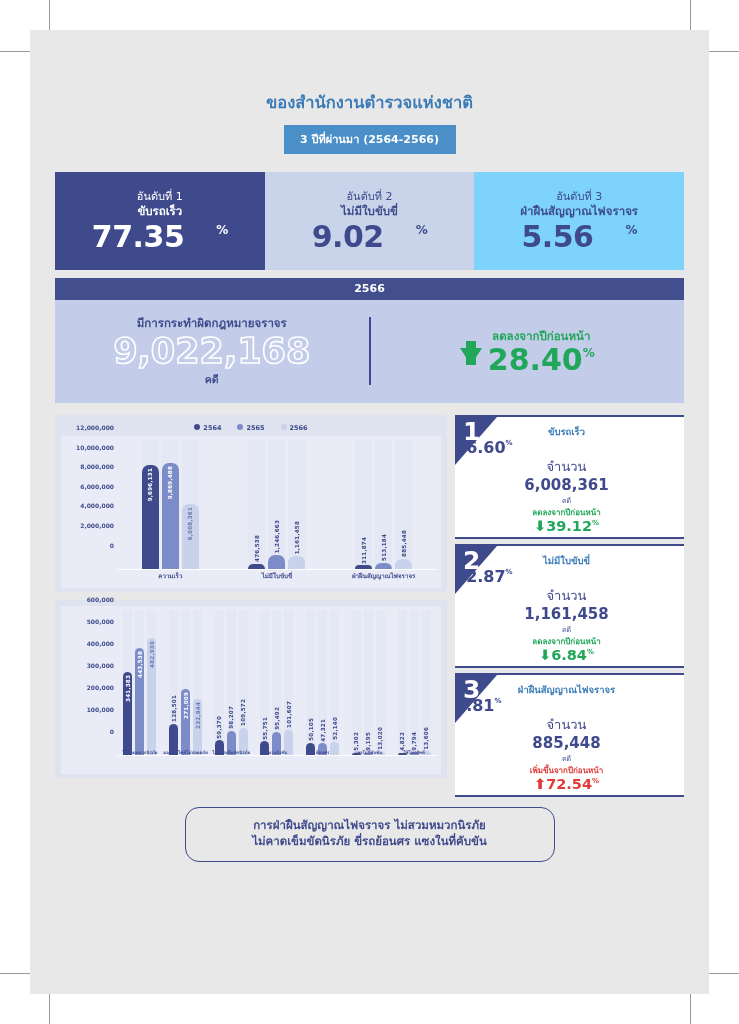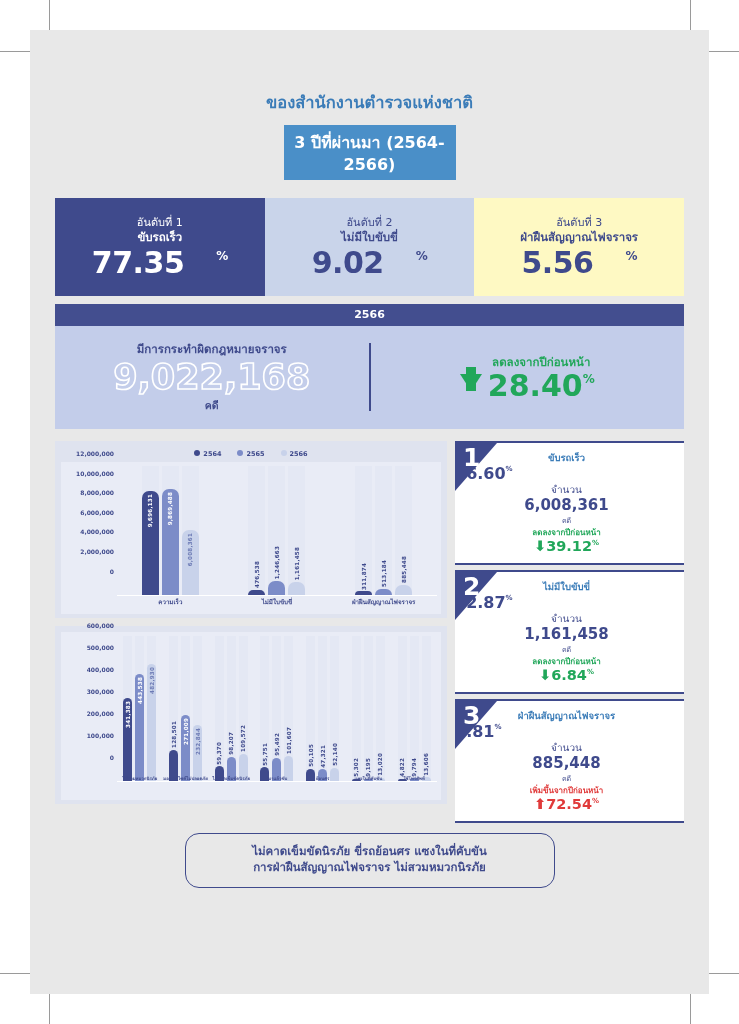--- a/index.html
+++ b/index.html
@@ -31,21 +31,21 @@
     font-weight:bold;
     font-size:16.5px;
     line-height:1.38;
     padding-top:62px;
   }
   .subtitle-pill {
     margin:10px auto 12px;
     width:172px;
     background:#4a8fc8;
     color:#ffffff;
-    font-size:16px;
+    font-size:11px;
     font-weight:bold;
     text-align:center;
     padding:5px 0 6px;
   }
 
   
   .rank-row {
     display:flex;
     margin:18px 25px 0;
     height:98px;
@@ -53,21 +53,21 @@
   .rank-card {
     flex:1;
     display:flex;
     flex-direction:column;
     align-items:center;
     justify-content:center;
     text-align:center;
   }
   .rank-card.c1 { background:#3f4a8c; color:#ffffff; }
   .rank-card.c2 { background:#c9d4ea; color:#3f4a8c; }
-  .rank-card.c3 { background:#fef9c3; color:#3f4a8c; }
+  .rank-card.c3 { background:#7dd3fc; color:#3f4a8c; }
   .rank-label { font-size:11px; line-height:1.25; }
   .rank-name  { font-size:11.5px; font-weight:bold; line-height:1.25; margin-top:1px; }
   .rank-value {
     font-size:30px; font-weight:bold; line-height:1;
     margin-top:3px; letter-spacing:-0.5px;
     display:flex; align-items:flex-start;gap:32px;
   }
   .rank-value .pct { font-size:12px; margin-top:2px; }
 
   
@@ -205,21 +205,21 @@
     color:#ffffff; font-size:25px; font-weight:bold; line-height:1;
   }
   .rc-body { padding:7px 6px 0 0; text-align:center; }
   .rc-name { font-size:9.5px; font-weight:bold; color:#3b7cb8; }
   .rc-pct {
     font-size:16px; font-weight:bold; color:#3f4a8c;
     display:flex; align-items:flex-start; justify-content:flex-start;
     line-height:1.1;
   }
   .rc-pct .pct { font-size:7px; margin-top:1px; }
-  .rc-sub  { font-size:10px; color:#3f4a8c; }
+  .rc-sub  { font-size:13px; color:#3f4a8c; }
   .rc-count{ font-size:15px; font-weight:bold; color:#3f4a8c; line-height:1.15; }
   .rc-unit { font-size:7px; color:#3f4a8c; }
   .rc-delta-cap { font-size:8px; font-weight:bold; }
   .rc-delta-cap.down { color:#21a75a; }
   .rc-delta-cap.up   { color:#e03a3a; }
   .rc-delta {
     font-size:14.5px; font-weight:bold;
     display:flex; align-items:flex-start; justify-content:center;
     line-height:1.1;
   }
@@ -639,17 +639,17 @@
               <span>72.54</span>
               <span class="pct">%</span>
           </div>
         </div>
       </div>
 
     </div>
   </div>
 
   <div class="callout">
+    <div>การฝ่าฝืนสัญญาณไฟจราจร ไม่สวมหมวกนิรภัย</div>
     <div>ไม่คาดเข็มขัดนิรภัย ขี่รถย้อนศร แซงในที่คับขัน</div>
-    <div>การฝ่าฝืนสัญญาณไฟจราจร ไม่สวมหมวกนิรภัย</div>
   </div>
 
 </div>
 
 </body></html>

